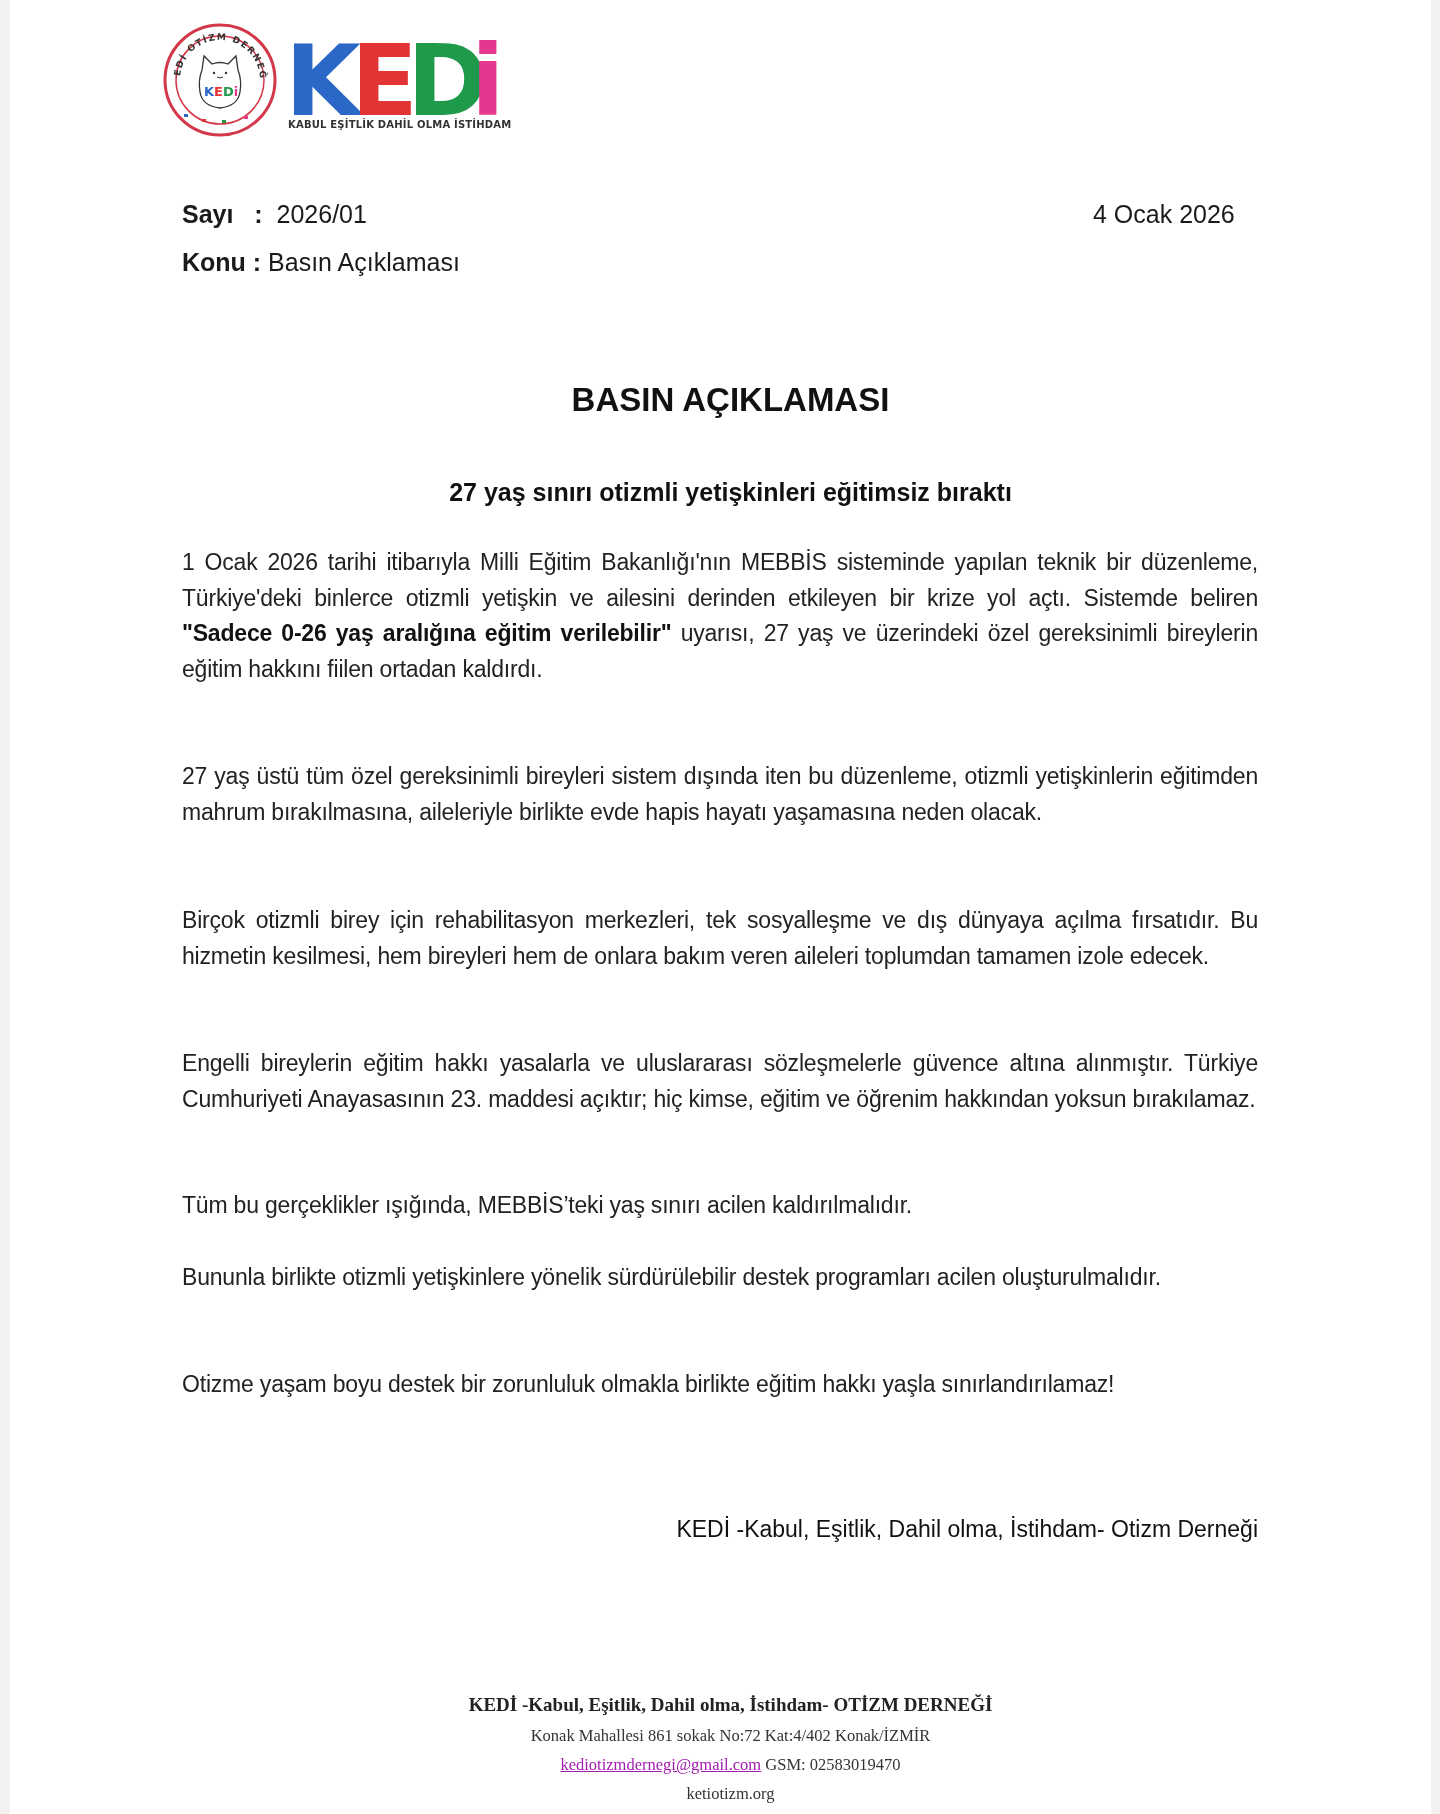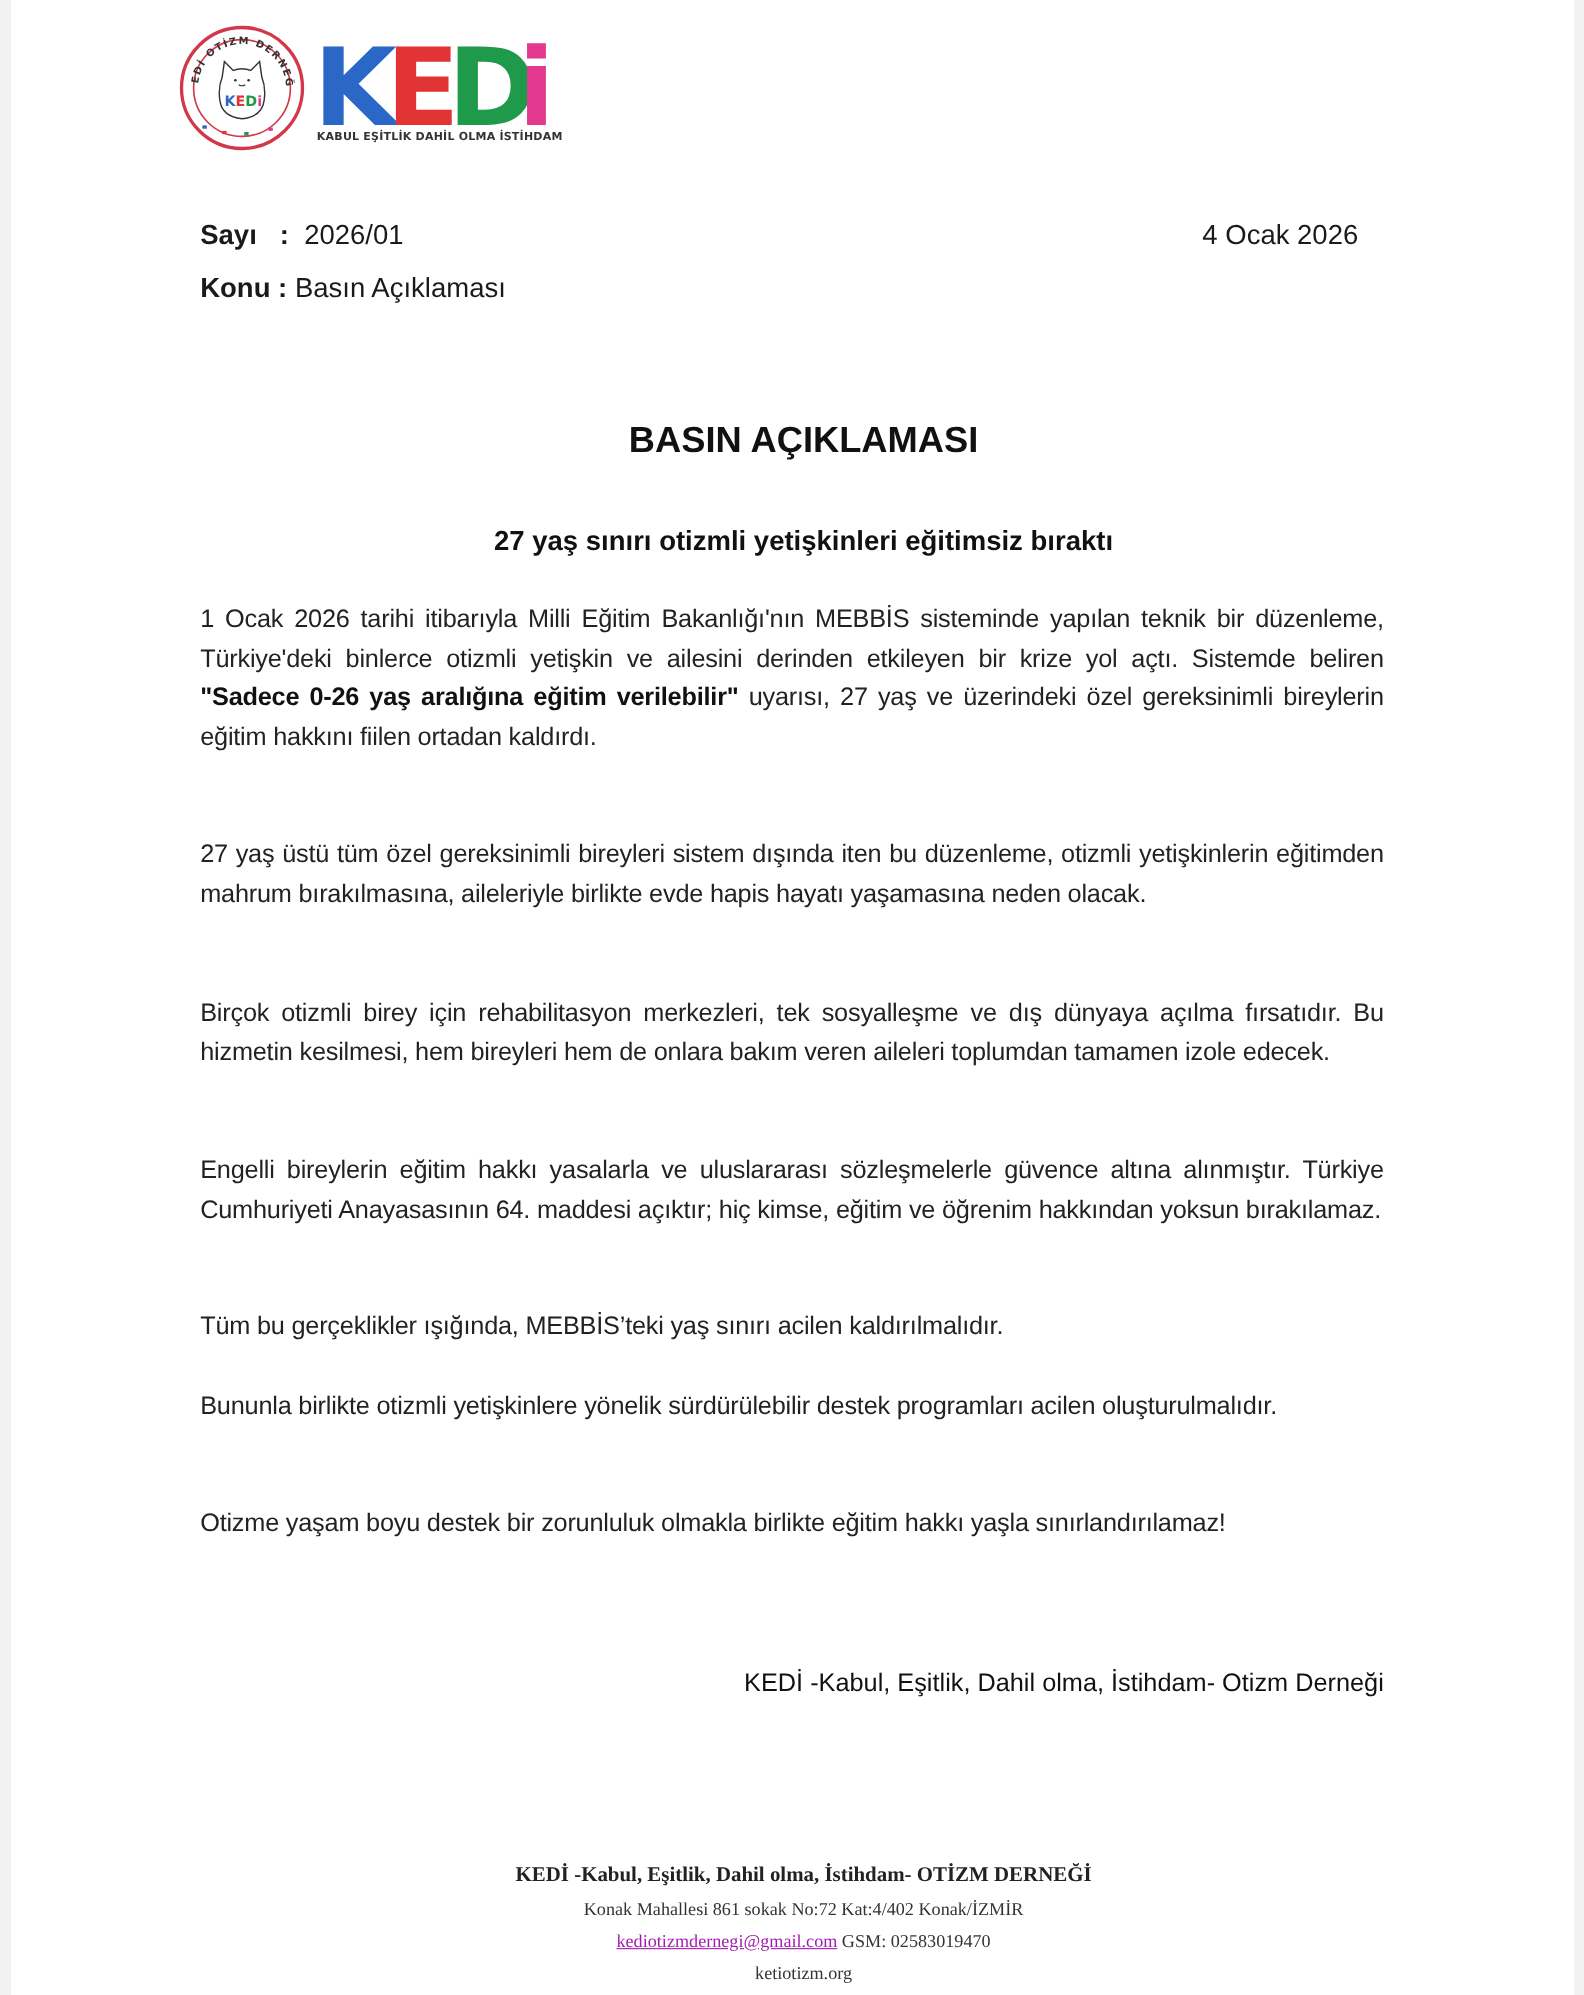--- a/index.html
+++ b/index.html
@@ -99,21 +99,21 @@
   </div>
 
   <div class="title" style="top:380px;">BASIN AÇIKLAMASI</div>
   <div class="subtitle" style="top:476px;">27 yaş sınırı otizmli yetişkinleri eğitimsiz bıraktı</div>
 
   <div class="para" style="left:172px; top:545px;">
     <span>1 Ocak 2026 tarihi itibarıyla Milli Eğitim Bakanlığı'nın MEBBİS sisteminde yapılan teknik bir düzenleme, Türkiye'deki binlerce otizmli yetişkin ve ailesini derinden etkileyen bir krize yol açtı. Sistemde beliren </span><b>"Sadece 0-26 yaş aralığına eğitim verilebilir"</b><span> uyarısı, 27 yaş ve üzerindeki özel gereksinimli bireylerin eğitim hakkını fiilen ortadan kaldırdı.</span>
   </div>
   <div class="para" style="left:172px; top:759px;">27 yaş üstü tüm özel gereksinimli bireyleri sistem dışında iten bu düzenleme, otizmli yetişkinlerin eğitimden mahrum bırakılmasına, aileleriyle birlikte evde hapis hayatı yaşamasına neden olacak.</div>
   <div class="para" style="left:172px; top:903px;">Birçok otizmli birey için rehabilitasyon merkezleri, tek sosyalleşme ve dış dünyaya açılma fırsatıdır. Bu hizmetin kesilmesi, hem bireyleri hem de onlara bakım veren aileleri toplumdan tamamen izole edecek.</div>
-  <div class="para" style="left:172px; top:1046px;">Engelli bireylerin eğitim hakkı yasalarla ve uluslararası sözleşmelerle güvence altına alınmıştır. Türkiye Cumhuriyeti Anayasasının 64. maddesi açıktır; hiç kimse, eğitim ve öğrenim hakkından yoksun bırakılamaz.</div>
+  <div class="para" style="left:172px; top:1046px;">Engelli bireylerin eğitim hakkı yasalarla ve uluslararası sözleşmelerle güvence altına alınmıştır. Türkiye Cumhuriyeti Anayasasının 23. maddesi açıktır; hiç kimse, eğitim ve öğrenim hakkından yoksun bırakılamaz.</div>
   <div class="para" style="left:172px; top:1188px;">Tüm bu gerçeklikler ışığında, MEBBİS’teki yaş sınırı acilen kaldırılmalıdır.</div>
   <div class="para" style="left:172px; top:1260px;">Bununla birlikte otizmli yetişkinlere yönelik sürdürülebilir destek programları acilen oluşturulmalıdır.</div>
   <div class="para" style="left:172px; top:1367px;">Otizme yaşam boyu destek bir zorunluluk olmakla birlikte eğitim hakkı yaşla sınırlandırılamaz!</div>
 
   <div class="signature" style="top:1514px; right:173px;">KEDİ -Kabul, Eşitlik, Dahil olma, İstihdam- Otizm Derneği</div>
 
   <div class="footer footer-org" style="top:1694px;">KEDİ -Kabul, Eşitlik, Dahil olma, İstihdam- OTİZM DERNEĞİ</div>
   <div class="footer footer-line" style="top:1726px;">Konak Mahallesi 861 sokak No:72 Kat:4/402 Konak/İZMİR</div>
   <div class="footer footer-line" style="top:1755px;">
     <a>kediotizmdernegi@gmail.com</a> <span>GSM: 02583019470</span>

